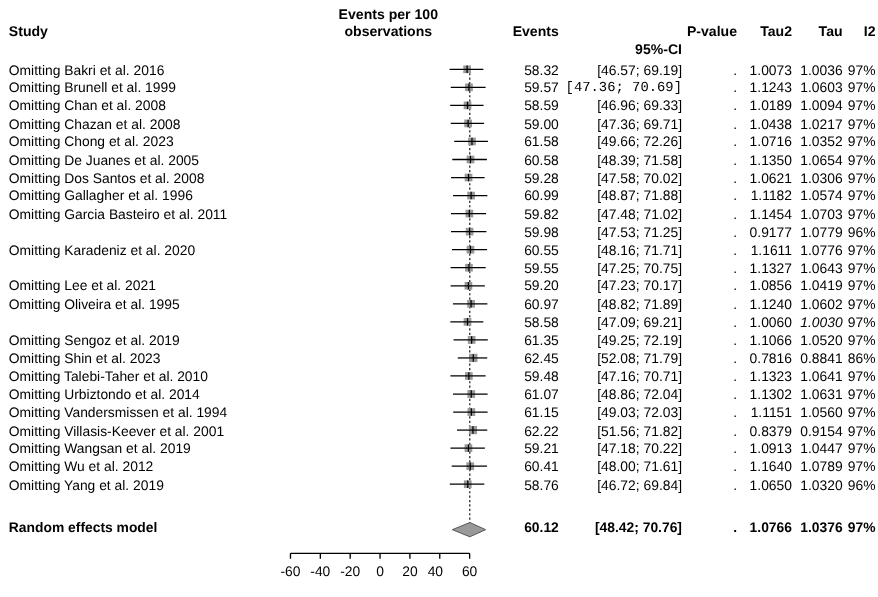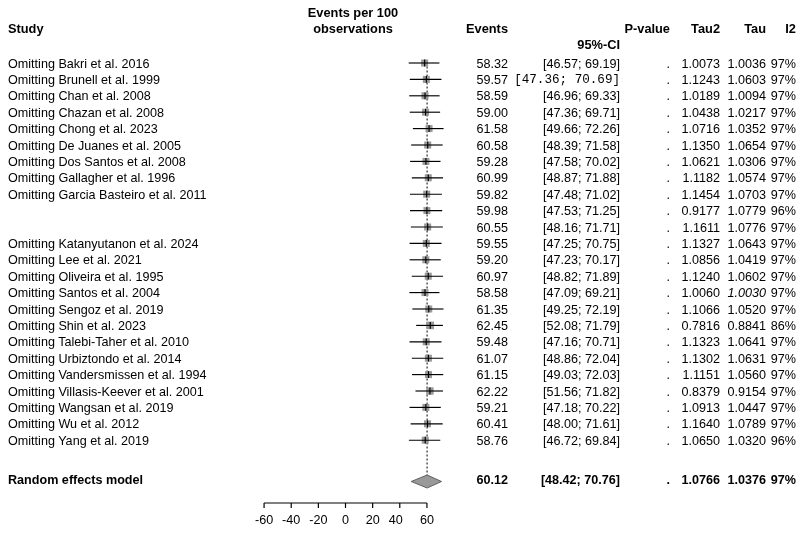--- a/index.html
+++ b/index.html
@@ -177,29 +177,29 @@
       </div>
       <div class="row" style="top: 205.1px;">
         <div class="cell col-events" style="top: 0px;">59.98</div>
         <div class="cell col-ci" style="top: 0px;">[47.53; 71.25]</div>
         <div class="cell col-pval" style="top: 0px;">.</div>
         <div class="cell col-tau2" style="top: 0px;">0.9177</div>
         <div class="cell col-tau" style="top: 0px;">1.0779</div>
         <div class="cell col-i2" style="top: 0px;">96%</div>
       </div>
       <div class="row" style="top: 221.5px;">
+        <div class="cell col-study" style="top: 0px;">Omitting Karadeniz et al. 2020</div>
         <div class="cell col-events" style="top: 0px;">60.55</div>
         <div class="cell col-ci" style="top: 0px;">[48.16; 71.71]</div>
         <div class="cell col-pval" style="top: 0px;">.</div>
         <div class="cell col-tau2" style="top: 0px;">1.1611</div>
         <div class="cell col-tau" style="top: 0px;">1.0776</div>
         <div class="cell col-i2" style="top: 0px;">97%</div>
       </div>
       <div class="row" style="top: 237.9px;">
-        <div class="cell col-study" style="top: 0px;">Omitting Katanyutanon et al. 2024</div>
         <div class="cell col-events" style="top: 0px;">59.55</div>
         <div class="cell col-ci" style="top: 0px;">[47.25; 70.75]</div>
         <div class="cell col-pval" style="top: 0px;">.</div>
         <div class="cell col-tau2" style="top: 0px;">1.1327</div>
         <div class="cell col-tau" style="top: 0px;">1.0643</div>
         <div class="cell col-i2" style="top: 0px;">97%</div>
       </div>
       <div class="row" style="top: 254.3px;">
         <div class="cell col-study" style="top: 0px;">Omitting Lee et al. 2021</div>
         <div class="cell col-events" style="top: 0px;">59.20</div>
@@ -212,21 +212,20 @@
       <div class="row" style="top: 270.7px;">
         <div class="cell col-study" style="top: 0px;">Omitting Oliveira et al. 1995</div>
         <div class="cell col-events" style="top: 0px;">60.97</div>
         <div class="cell col-ci" style="top: 0px;">[48.82; 71.89]</div>
         <div class="cell col-pval" style="top: 0px;">.</div>
         <div class="cell col-tau2" style="top: 0px;">1.1240</div>
         <div class="cell col-tau" style="top: 0px;">1.0602</div>
         <div class="cell col-i2" style="top: 0px;">97%</div>
       </div>
       <div class="row" style="top: 287.1px;">
-        <div class="cell col-study" style="top: 0px;">Omitting Santos et al. 2004</div>
         <div class="cell col-events" style="top: 0px;">58.58</div>
         <div class="cell col-ci" style="top: 0px;">[47.09; 69.21]</div>
         <div class="cell col-pval" style="top: 0px;">.</div>
         <div class="cell col-tau2" style="top: 0px;">1.0060</div>
         <div class="cell col-tau" style="top: 0px; font-style: italic;">1.0030</div>
         <div class="cell col-i2" style="top: 0px;">97%</div>
       </div>
       <div class="row" style="top: 303.5px;">
         <div class="cell col-study" style="top: 0px;">Omitting Sengoz et al. 2019</div>
         <div class="cell col-events" style="top: 0px;">61.35</div>

